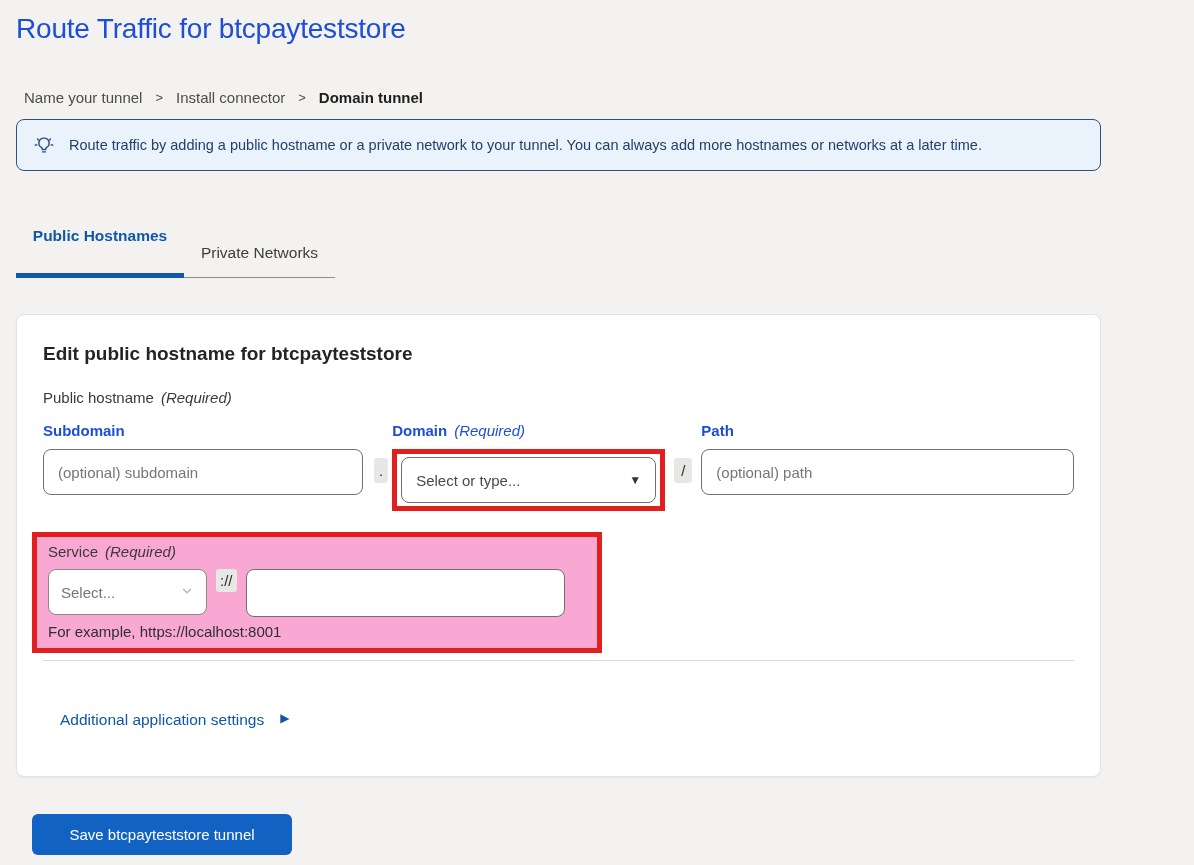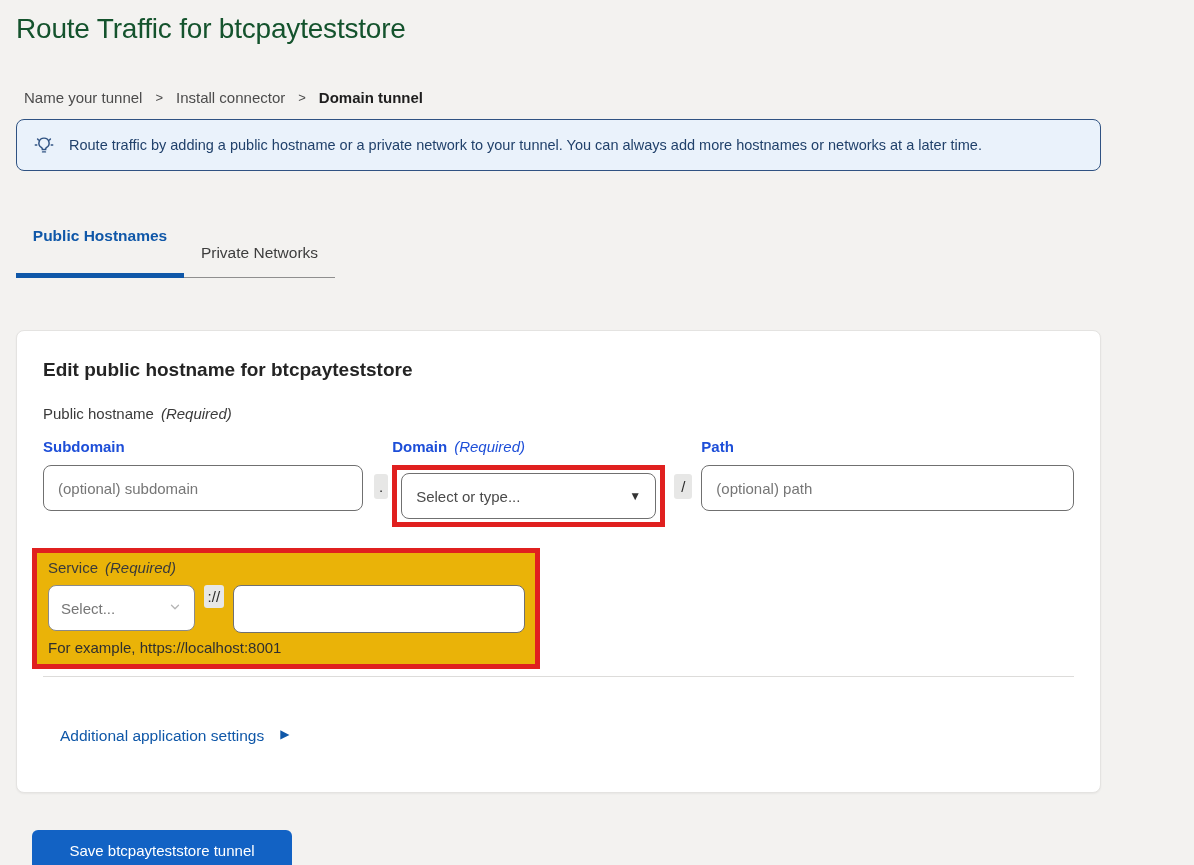--- a/index.html
+++ b/index.html
@@ -8,21 +8,21 @@
     width:1194px; height:865px;
     background:#f3f2f0;
     font-family:"Liberation Sans", sans-serif;
     color:#2b2b2b;
     overflow:hidden;
     position:relative;
   }
   .content { width:1085px; margin-left:16px; }
 
   .page-title {
-    font-size:28px; font-weight:400; color:#14532d;
+    font-size:28px; font-weight:400; color:#1d4ed8;
     margin:13px 0 16px 0; letter-spacing:-0.2px;
   }
 
   
   .breadcrumb {
     display:flex; align-items:center; gap:13px;
     margin:44px 0 0 8px; font-size:15px; color:#4c4c4c;
   }
   .crumb { cursor:pointer; }
   .crumb.active { font-weight:700; color:#1e1e1e; cursor:default; }
@@ -49,21 +49,21 @@
     width:168px; color:#0f57a8; font-weight:700;
     padding-bottom:28px; border-bottom:5px solid #0f57a8;
   }
   .tab.inactive {
     width:151px; color:#3d3d3d;
     padding-bottom:15px; border-bottom:1px solid #8f8f8f;
   }
 
   
   .card {
-    margin-top:52px;
+    margin-top:36px;
     background:#ffffff;
     border:1px solid #e4e3e1;
     border-radius:8px;
     padding:28px 26px 47px 26px;
     box-shadow:0 1px 2px rgba(0,0,0,0.05);
   }
   .card-heading { font-size:19px; font-weight:700; color:#242424; margin:0; }
 
   .section-label { margin-top:24px; font-size:15px; color:#3a3a3a; }
   .req { font-style:italic; margin-left:7px; }
@@ -102,24 +102,24 @@
     border:1px solid #707070; border-radius:8px;
     display:flex; align-items:center; justify-content:space-between;
     padding:4px 14px; font-size:15px; color:#4a4a4a;
     background:#fff; cursor:pointer;
   }
   .combobox .arrow { color:#333; font-size:12px; }
 
   
   .service-redbox {
     margin-top:21px; margin-left:-11px;
-    width:508px;
+    width:570px;
     border:5px solid #e0201f;
     padding:6px 10px 8px 11px;
-    background:#eab308;
+    background:#f9a8d4;
   }
   .service-label { font-size:15px; color:#3a3a3a; }
   .service-row { display:flex; align-items:flex-start; margin-top:9px; }
   .service-select {
     width:159px; height:46px;
     border:1px solid #8a8a8a; border-radius:8px;
     display:flex; align-items:center; justify-content:space-between;
     padding:0 12px; font-size:15px; color:#767676;
     background:#fff; cursor:pointer;
   }

